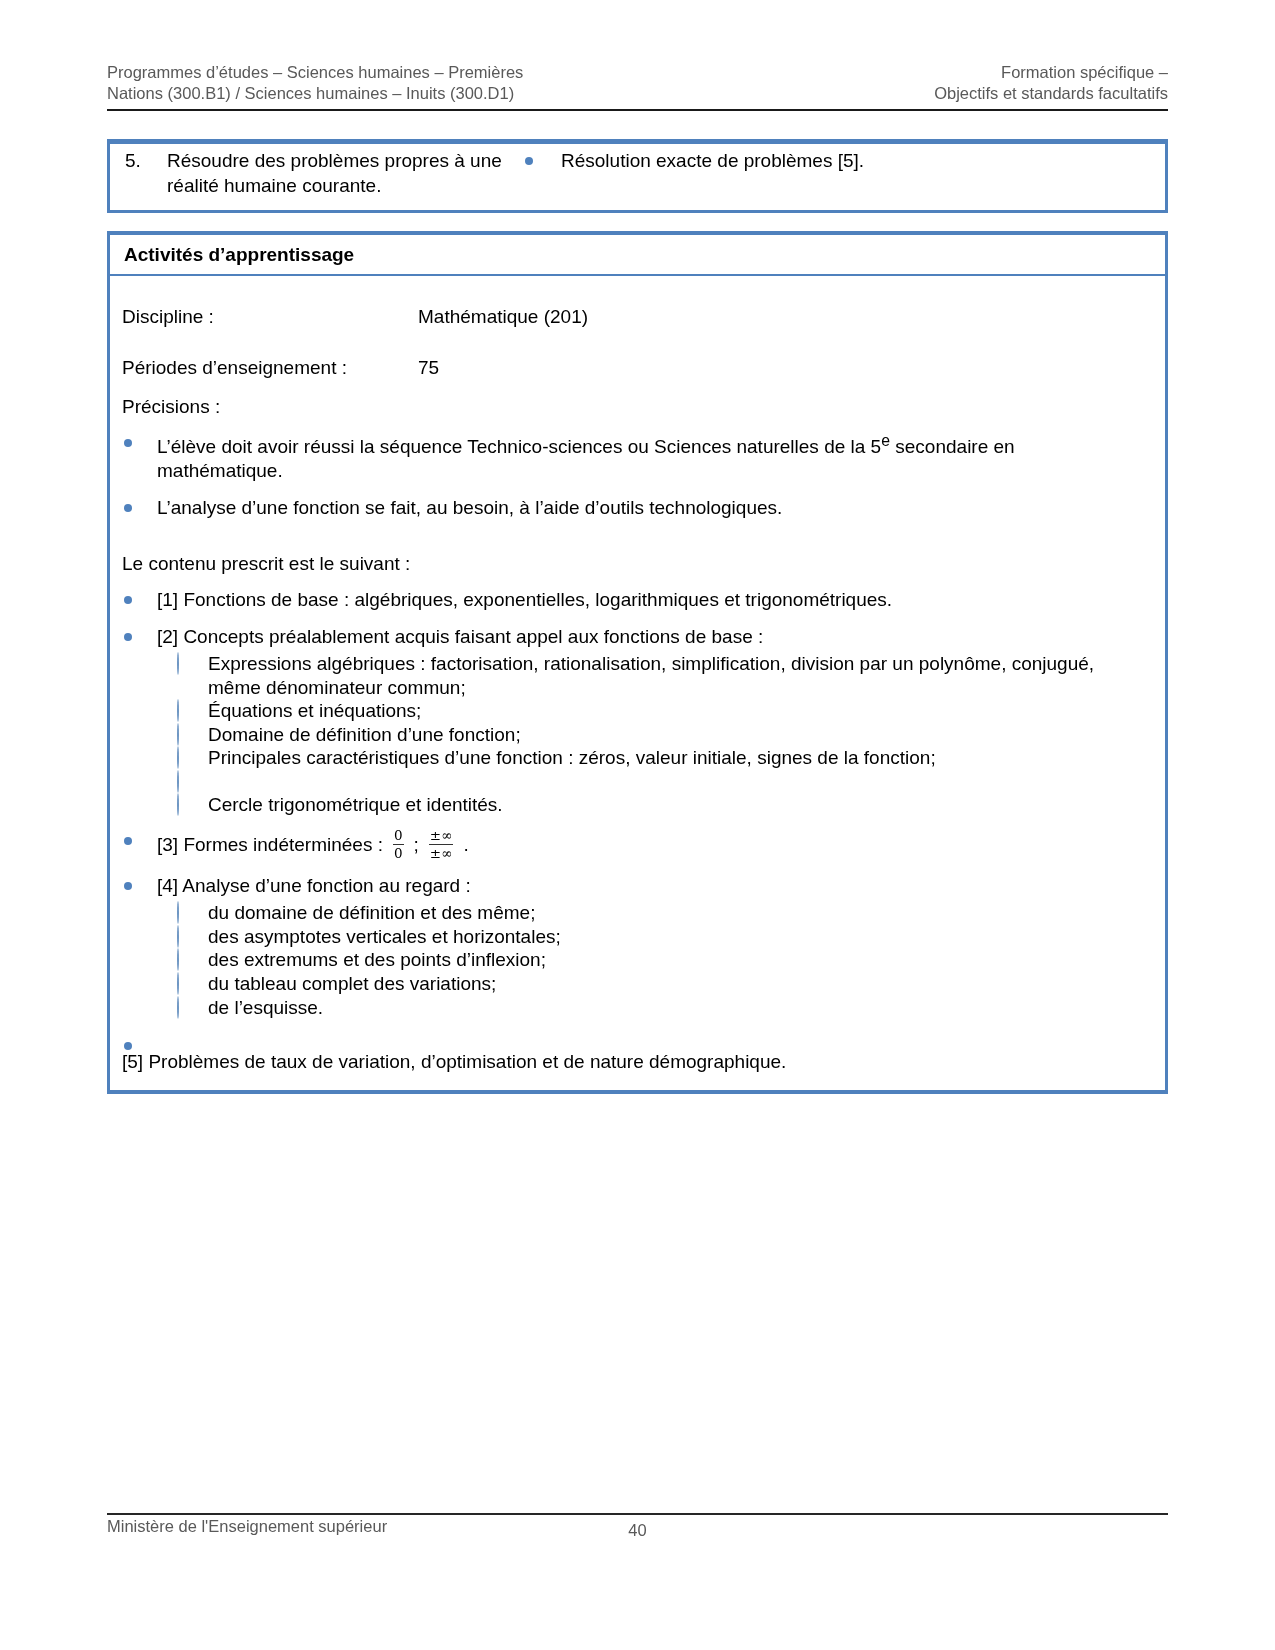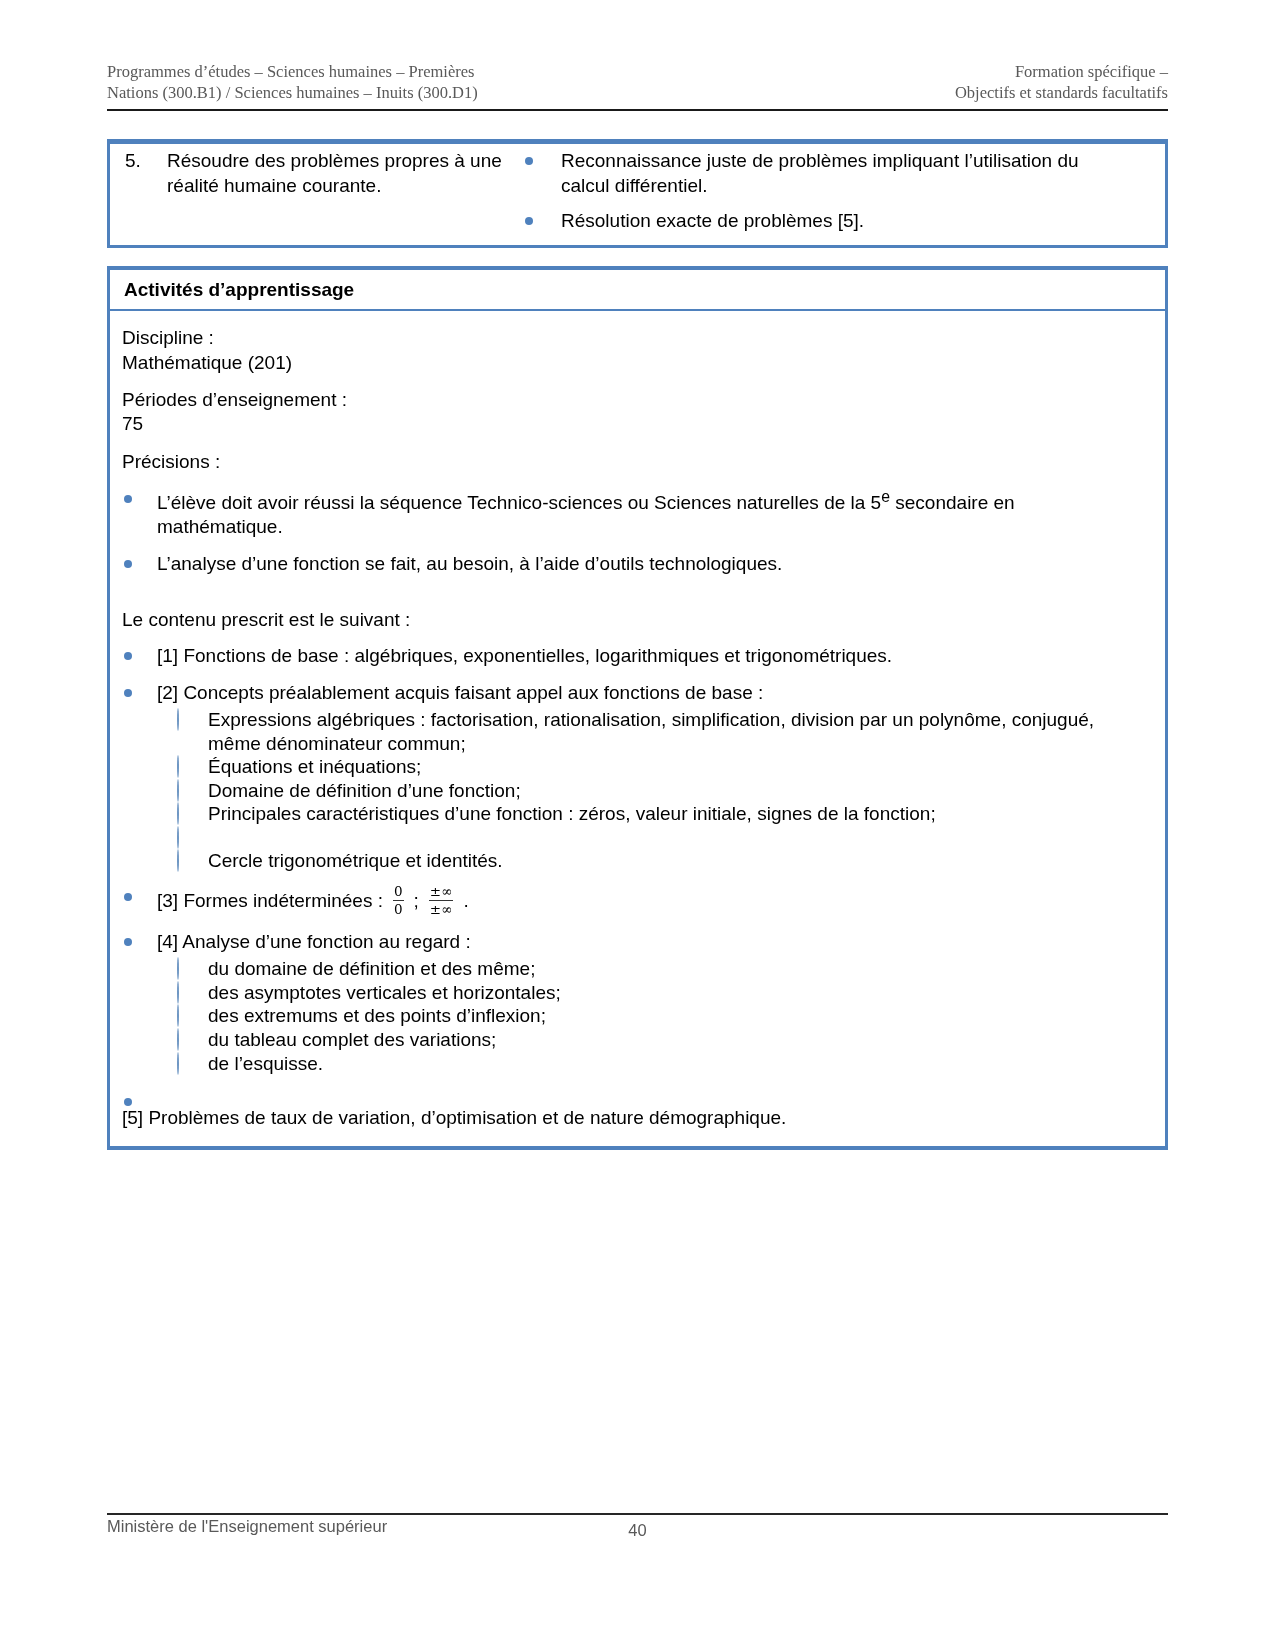--- a/index.html
+++ b/index.html
@@ -7,21 +7,21 @@
     width:1275px;height:1650px;position:relative;background:#ffffff;
     font-family:"Liberation Sans","DejaVu Sans",sans-serif;
     color:#000;-webkit-font-smoothing:antialiased;
   }
   .page{position:absolute;left:107px;right:107px;top:0;}
 
   
   .hdr{
     margin-top:62px;display:flex;justify-content:space-between;align-items:flex-end;
     color:#595959;font-size:16.5px;line-height:1.25;
-    border-bottom:2px solid #1a1a1a;padding-bottom:6px;font-family:Liberation Serif, serif;
+    border-bottom:2px solid #1a1a1a;padding-bottom:6px;
   }
   .hdr .right{text-align:right;}
 
   
   .bluebox{border:3px solid #4F81BD;}
   .obj-box{
     margin-top:28px;border-top-width:5px;
     display:flex;padding:5px 10px 12px 15px;font-size:19px;line-height:1.28;
   }
   .obj-left{display:flex;width:400px;flex:none;}
@@ -39,21 +39,21 @@
   .obj-right .bt{max-width:545px;}
   .obj-right .bullet + .bullet{margin-top:11px;}
 
   
   .act-box{margin-top:18px;border-top-width:4px;border-bottom-width:4px;margin-bottom:0;}
   .act-title{
     font-weight:bold;font-size:19px;padding:9px 14px 8px;border-bottom:2px solid #4F81BD;
   }
   .act-body{padding:2px 14px 16px 12px;font-size:19px;line-height:1.28;}
 
-  .field{display:flex;margin-top:13px;flex-direction:column;}
+  .field{display:flex;margin-top:27px;}
   .field .lbl{width:296px;flex:none;}
   .field .val{flex:1;}
   .plain-line{margin-top:14px;}
 
   .lvl1{margin-top:12px;}
   .lvl1 .dot-col{width:33px;padding-left:2px;}
   .lvl1 .bt{max-width:913px;}
 
   .intro{margin-top:32px;}
 
@@ -99,26 +99,20 @@
       <div>Objectifs et standards facultatifs</div>
     </div>
   </div>
 
   <div class="bluebox obj-box">
     <div class="obj-left">
       <div class="obj-num">5.</div>
       <p class="obj-statement">Résoudre des problèmes propres à une réalité humaine courante.</p>
     </div>
     <div class="obj-right">
-      <div class="bullet">
-        <span class="dot-col">
-            <span class="dot"></span>
-          </span>
-        <p class="bt">Reconnaissance juste de problèmes impliquant l’utilisation du calcul différentiel.</p>
-      </div>
       <div class="bullet">
         <span class="dot-col">
             <span class="dot"></span>
           </span>
         <p class="bt">Résolution exacte de problèmes [5].</p>
       </div>
     </div>
   </div>
 
   <div class="bluebox act-box">

